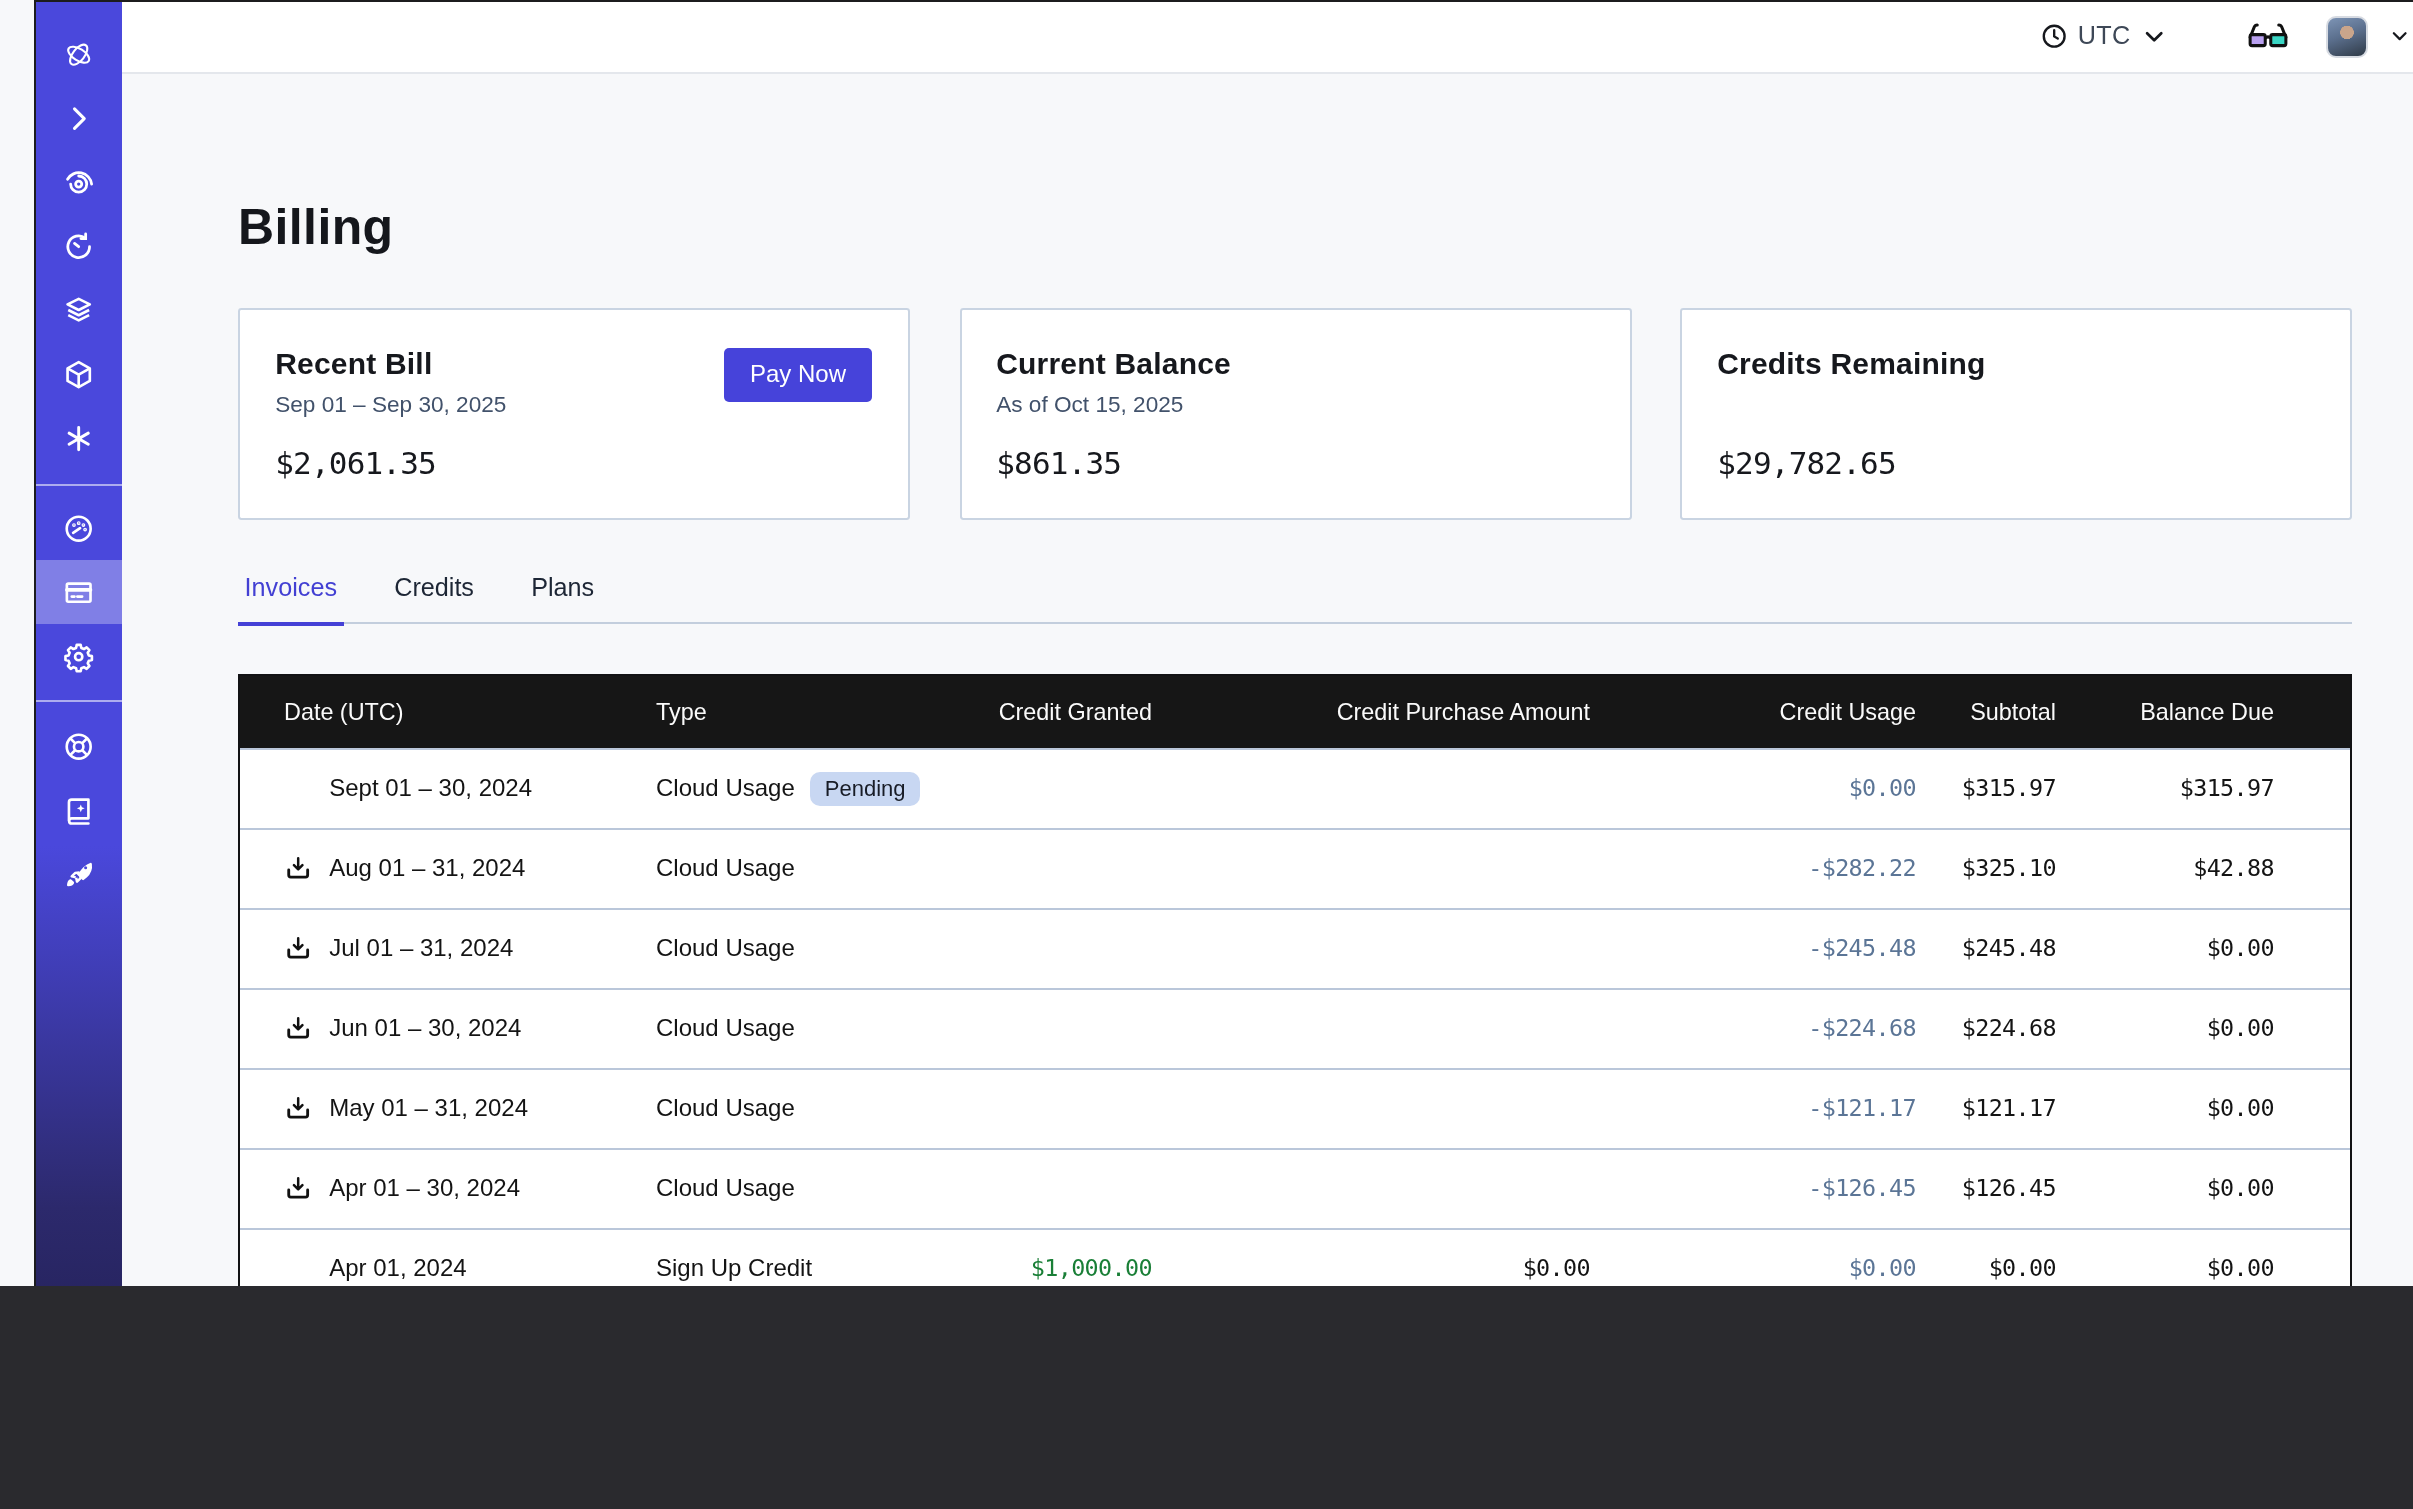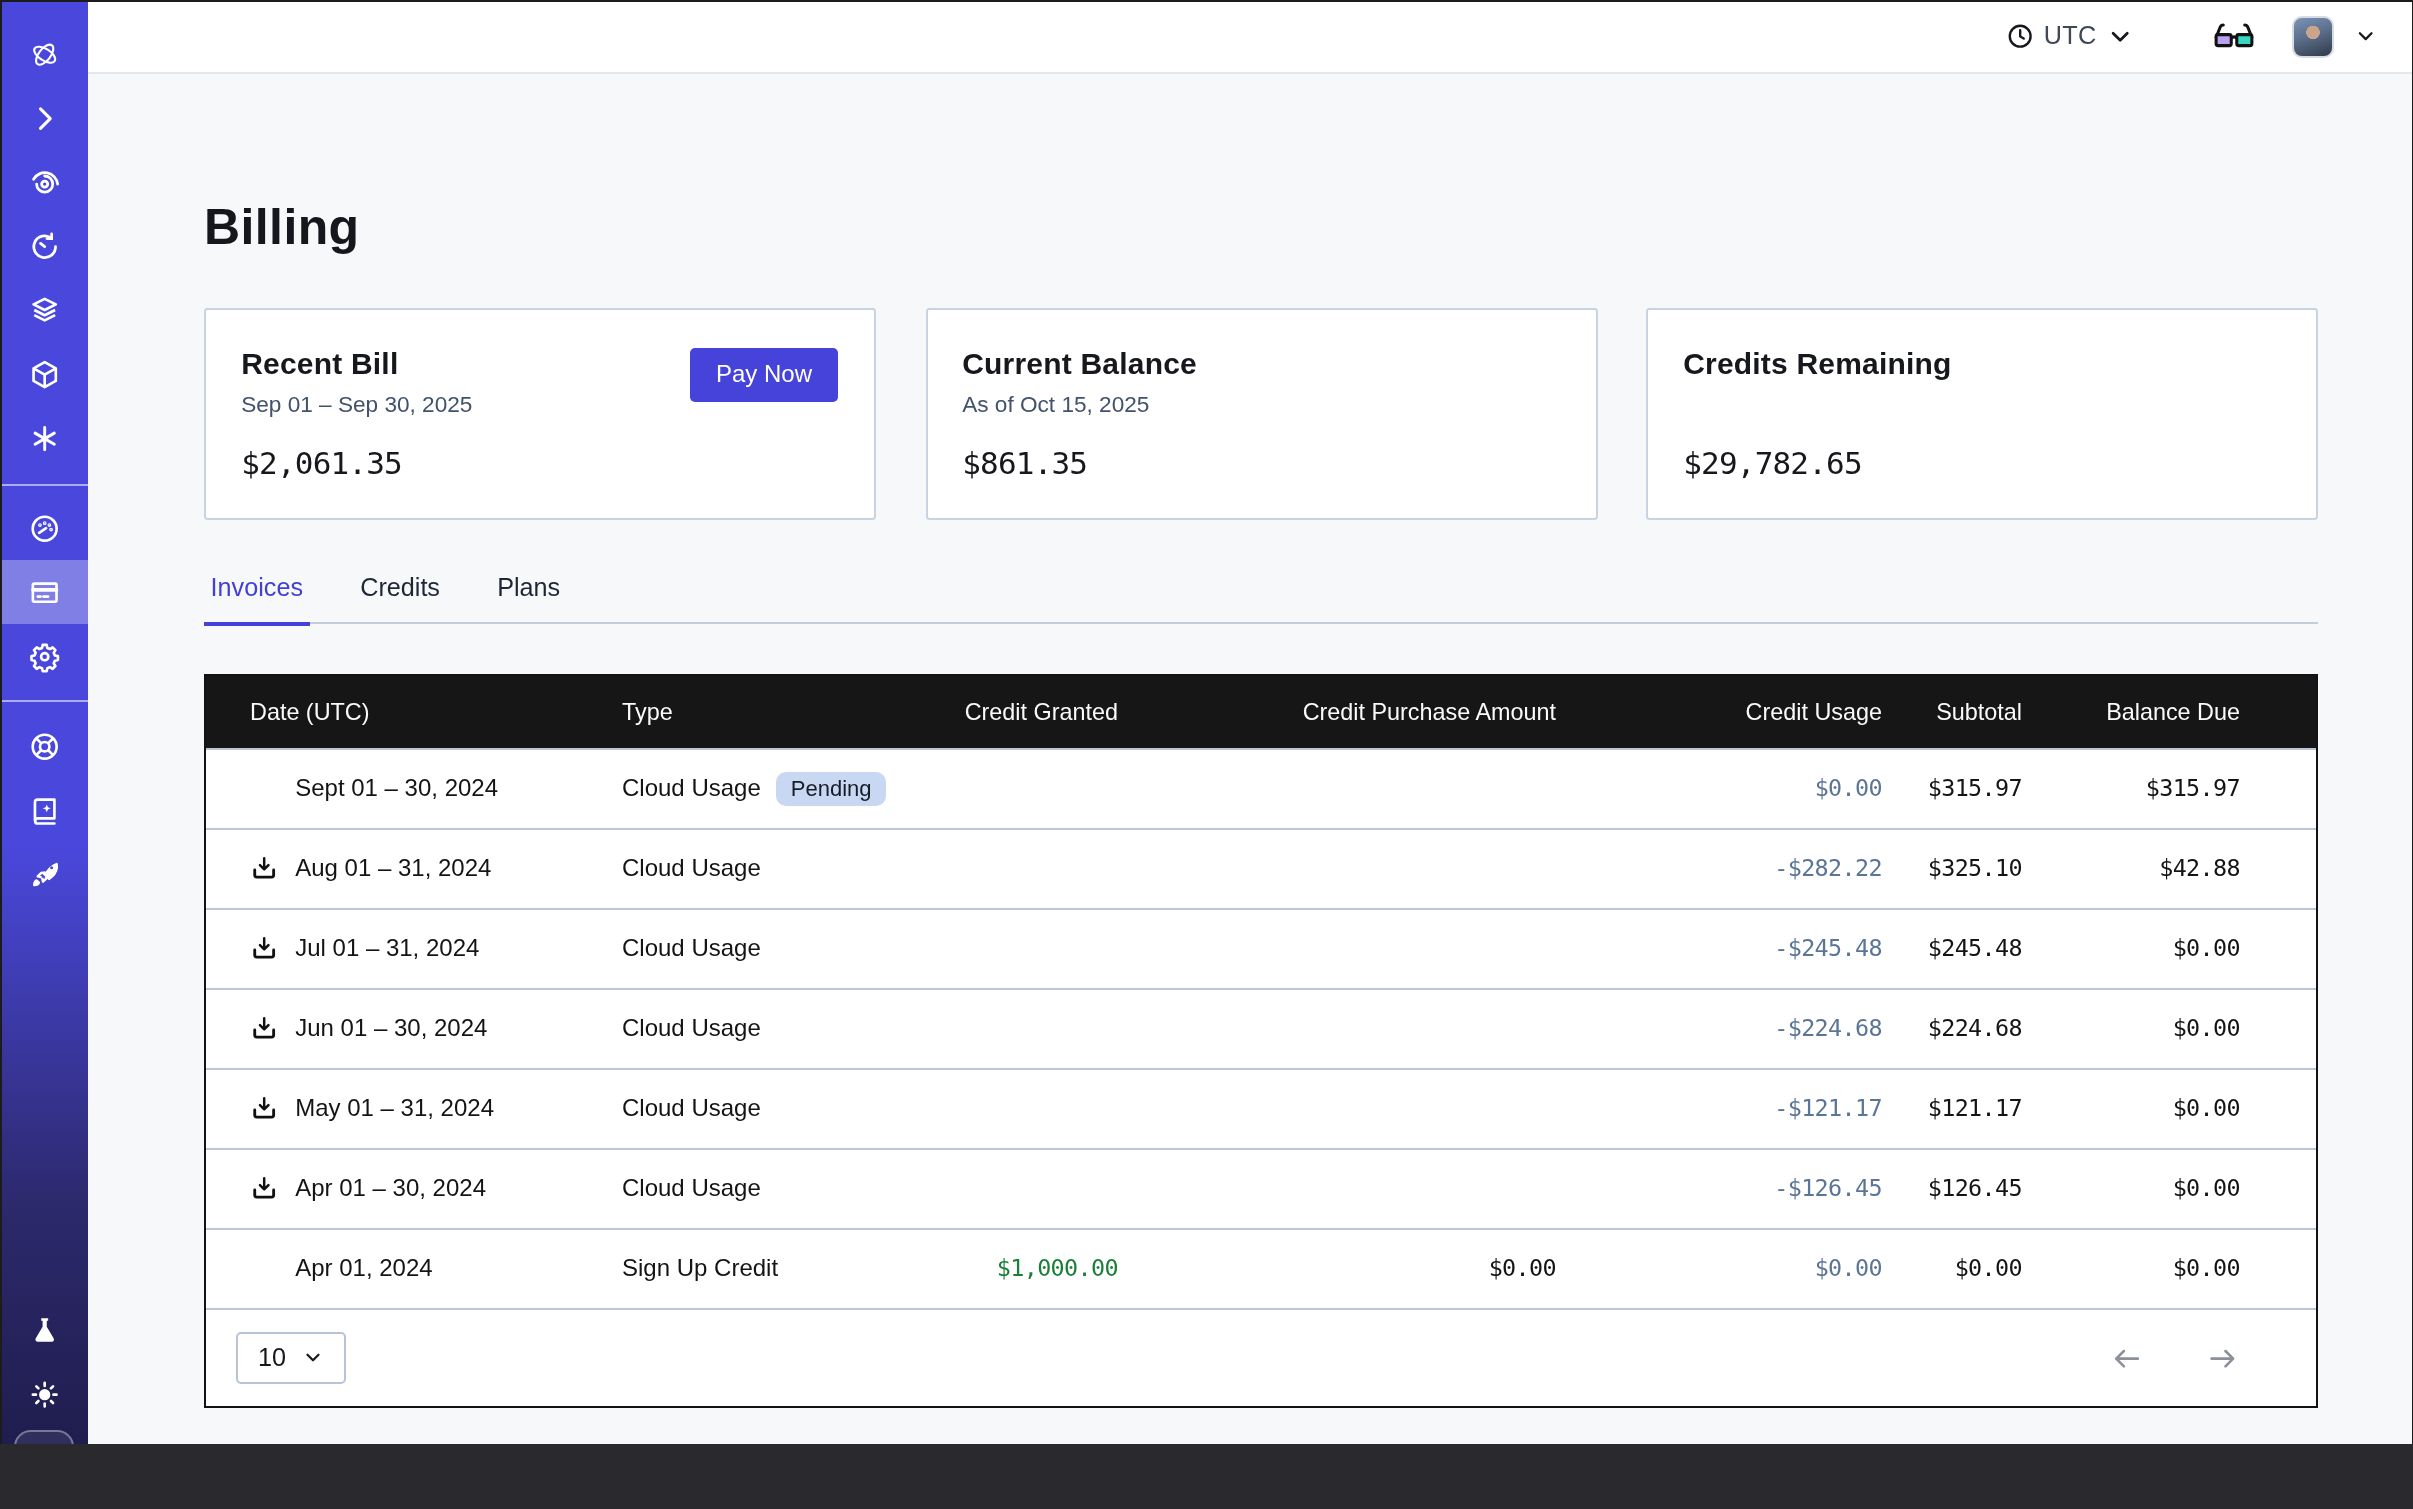--- a/index.html
+++ b/index.html
@@ -1,19 +1,19 @@
 <!DOCTYPE html>
 <html style="font-size:13.4px"><head>
 <meta charset="utf-8">
 <style>
   * { margin:0; padding:0; box-sizing:border-box; }
   html,body { background:#2a2a2e; }
   body { font-family:"Liberation Sans", sans-serif; }
 
-  .viewport { width:2413px; height:1444px; overflow:hidden; position:relative; background:#f7f8fa; }
+  .viewport { width:2413px; height:1286px; overflow:hidden; position:relative; background:#f7f8fa;padding-left:34px; }
   .screen { width:1207px; height:755px; transform:scale(2); transform-origin:0 0; position:relative; background:#f7f8fa; }
   .frame { position:absolute; inset:0; border:1.7px solid #1c1c1e; pointer-events:none; z-index:60; }
 
   
   .sidebar {
     position:absolute; left:0; top:0; bottom:0; width:44px; z-index:40;
     background:linear-gradient(180deg,#4a48dc 0%,#4a48dc 56%,#2c296c 80%,#1f1d4e 96%,#1e1c4a 100%);
     display:flex; flex-direction:column; align-items:stretch;
   }
   .nav-item { height:32px; display:flex; align-items:center; justify-content:center; cursor:pointer; }

